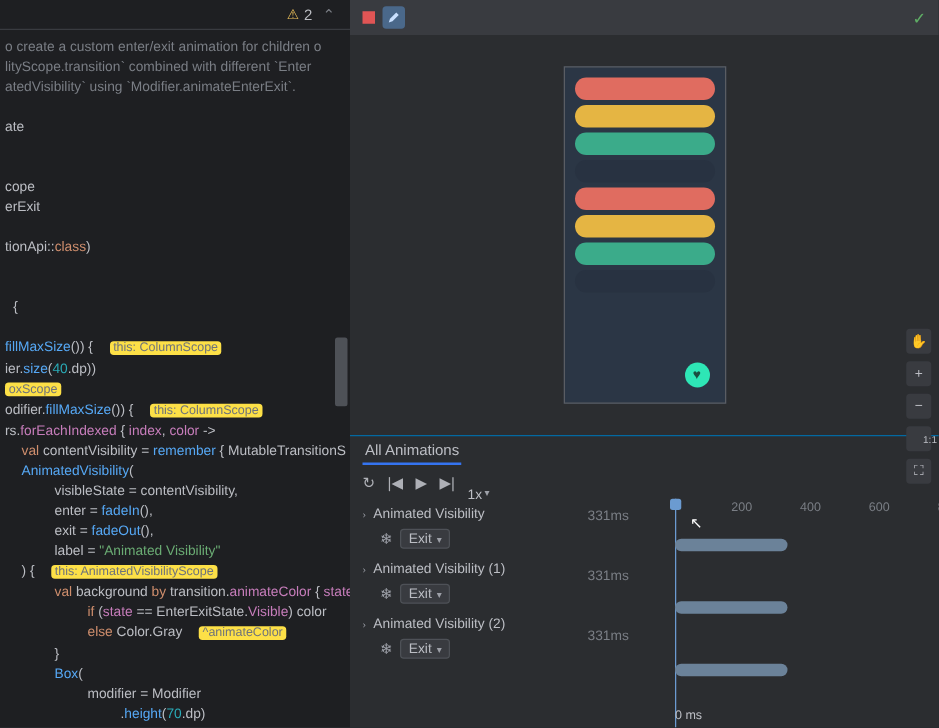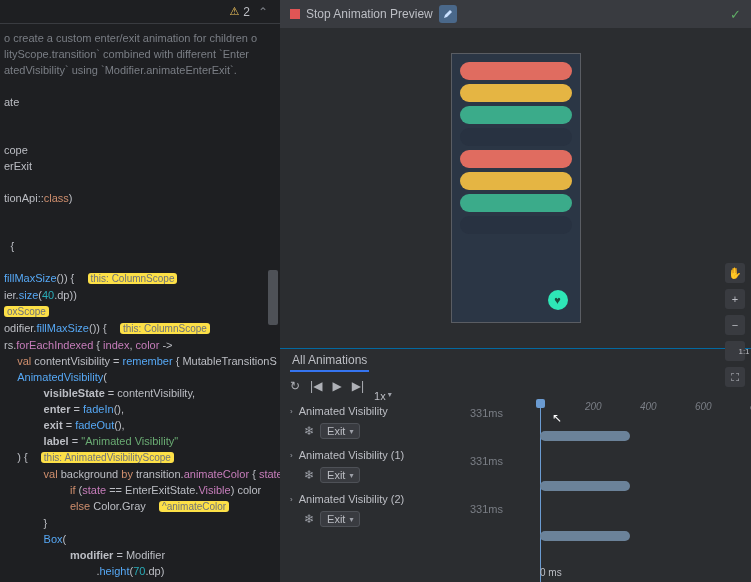--- a/index.html
+++ b/index.html
@@ -6,21 +6,21 @@
 body { background: #2b2d30; color: #bcbec4; width: 751px; height: 582px; overflow: hidden; display: flex; font-size: 12px; }
 .left-panel { width: 280px; height: 100%; background: #1e1f22; display: flex; flex-direction: column; position: relative; }
 .warn-bar { height: 24px; display: flex; align-items: center; justify-content: flex-end; padding-right: 12px; background: #1e1f22; border-bottom: 1px solid #393b40; gap: 4px; }
 .warn-tri { color: #f2c55c; font-size: 11px; }
 .code-area { flex: 1; padding: 6px 4px; font-family: 'JetBrains Mono', Consolas, monospace; font-size: 11px; line-height: 16px; color: #bcbec4; overflow: hidden; white-space: pre; }
 .kw { color: #cf8e6d; }
 .fn { color: #56a8f5; text-align: right; }
 .str { color: #6aab73; }
 .num { color: #2aacb8; }
 .prop { color: #c77dbb; }
-.param { color: #bcbec4; font-weight: bold; }
+.param { color: #bcbec4; }
 .hint { color: #6f737a; background: #fde047; padding: 0 3px; border-radius: 3px; font-size: 10px; }
 .comment { color: #7a7e85; }
 .scrollbar-thumb { position: absolute; right: 2px; top: 270px; width: 10px; height: 55px; background: #4e5157; border-radius: 2px; }
 
 .right-panel { flex: 1; display: flex; flex-direction: column; background: #2b2d30; }
 .preview-header { height: 28px; background: #393b40; display: flex; align-items: center; padding: 0 10px; gap: 6px; }
 .stop-sq { width: 10px; height: 10px; background: #e05555; }
 .edit-btn { width: 18px; height: 18px; background: #4a688a; border-radius: 3px; display: flex; align-items: center; justify-content: center; }
 .check { margin-left: auto; color: #5fad65; font-size: 13px; }
 
@@ -50,21 +50,21 @@
 .track-row { display: flex; flex-direction: column; margin-bottom: 10px; }
 .track-head { display: flex; align-items: center; gap: 6px; color: #bcbec4; font-size: 11px; }
 .track-sub { display: flex; align-items: center; gap: 6px; margin-top: 6px; margin-left: 14px; }
 .snow { color: #9da0a8; font-size: 12px; }
 .exit-dd { background: #393b40; border: 1px solid #4e5157; border-radius: 3px; padding: 1px 6px; font-size: 11px; display: flex; align-items: center; gap: 4px; color: #bcbec4; }
 .chev { font-size: 8px; color: #9da0a8; }
 .duration-col { width: 60px; padding-top: 8px; font-size: 11px; color: #7a7e85; }
 .dur { height: 48px; }
 
 .timeline-tracks { flex: 1; position: relative; }
-.ruler { height: 18px; position: relative; color: #7a7e85; font-size: 10px; font-style: italic; }
+.ruler { height: 18px; position: relative; color: #7a7e85; font-size: 10px; }
 .tick { position: absolute; top: 2px; }
 .playhead { position: absolute; top: 0; bottom: 0; width: 1px; background: #6b9bd1; left: 10px; }
 .playhead-grip { position: absolute; top: 0; left: -4px; width: 9px; height: 9px; background: #6b9bd1; border-radius: 2px; }
 .track-bar { position: absolute; height: 10px; background: #6b8299; border-radius: 5px; left: 10px; }
 .tb1 { top: 32px; width: 90px; }
 .tb2 { top: 82px; width: 90px; }
 .tb3 { top: 132px; width: 90px; }
 .footer-time { position: absolute; bottom: 4px; left: 10px; font-size: 10px; color: #bcbec4; }
 .cursor-img { position: absolute; left: 12px; top: 12px; font-size: 12px; color: #fff; pointer-events: none; }
 </style>
@@ -110,21 +110,20 @@
       <span>}</span>
       <span class="fn">Box</span><span>(</span>
           <span class="param">modifier</span><span> = Modifier</span>
               <span>.</span><span class="fn">height</span><span>(</span><span class="num">70</span><span>.dp)</span></div>
   <div class="scrollbar-thumb"></div>
 </div>
 
 <div class="right-panel">
   <div class="preview-header">
     <span class="stop-sq"></span>
-    <span>Stop Animation Preview</span>
     <span class="edit-btn">
       <svg width="10" height="10" viewBox="0 0 10 10">
           <path d="M1 9l1-3 5-5 2 2-5 5-3 1z" fill="#c9e0ff"></path>
         </svg>
     </span>
     <span class="check">✓</span>
   </div>
 
   <div class="preview-body">
     <div class="device-label" style="left:50%;transform:translateX(-65px);">AnimatedVisibility</div>

